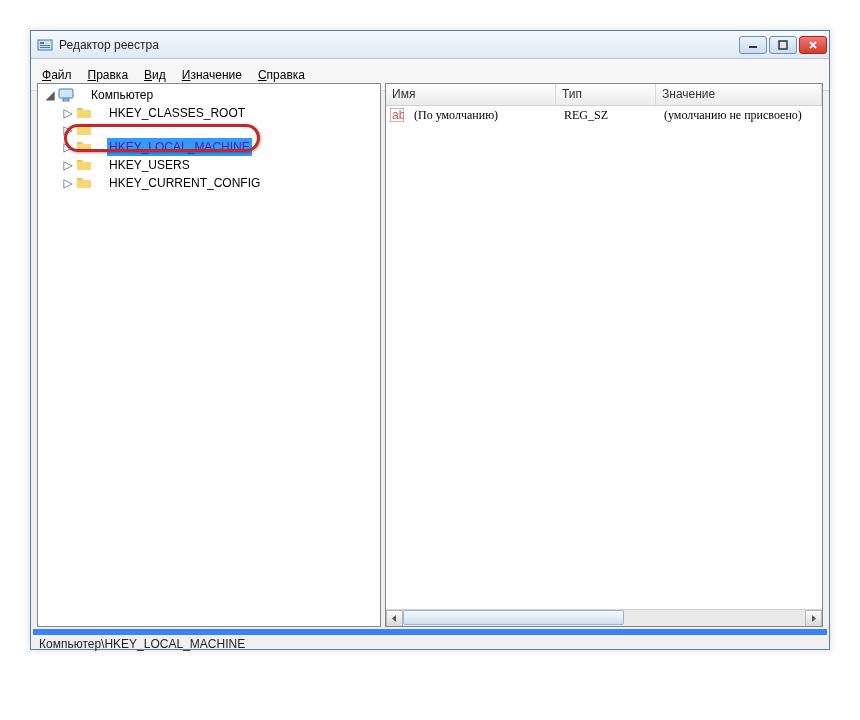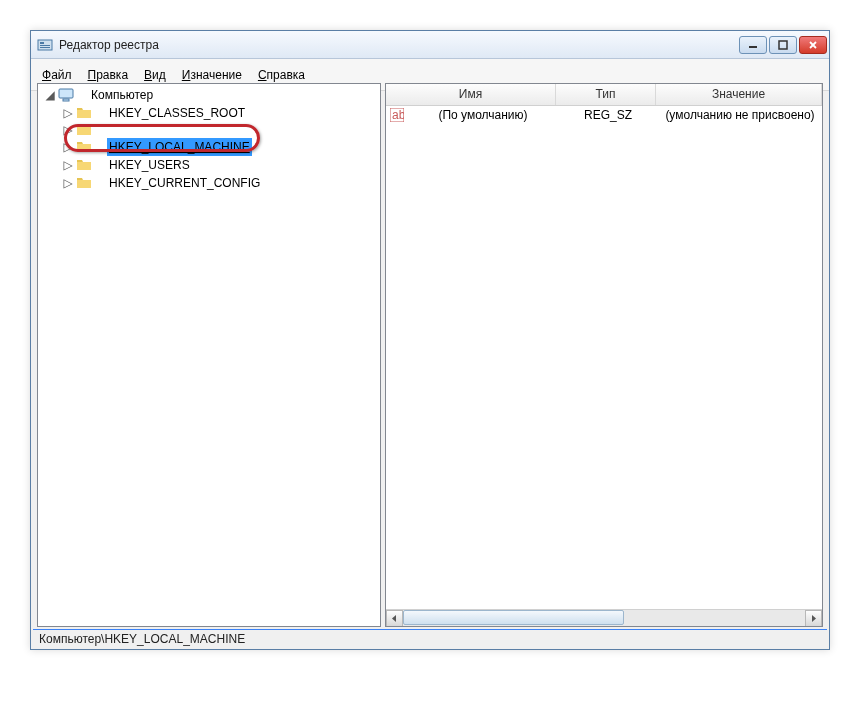--- a/index.html
+++ b/index.html
@@ -11,43 +11,43 @@
 .win-buttons { display: flex; }
 .win-btn { width: 28px; height: 18px; margin-left: 2px; border: 1px solid #6d92b7; border-radius: 3px; display: flex; align-items: center; justify-content: center; background: linear-gradient(#eaf2fb,#c9dbef); cursor: pointer; }
 .win-btn.close { background: linear-gradient(#f07a7a,#d43b2a); border-color: #a52b1f; color: #fff; }
 .win-btn svg { display: block; }
 .menubar { height: 32px; background: #f6f6f6; border-bottom: 1px solid #d8d8d8; display: flex; align-items: center; padding: 0 4px; gap: 2px; }
 .menu-item { padding: 1px 7px; cursor: default; }
 .menu-item .accel { text-decoration: underline; }
 .client { position: absolute; left: 6px; right: 6px; top: 52px; bottom: 22px; display: flex; }
 .tree-pane { width: 344px; background: #fff; border: 1px solid #828790; position: relative; overflow: hidden; padding: 2px 0; }
 .splitter { width: 4px; cursor: ew-resize; background: transparent; }
-.list-pane { flex: 1; background: #fff; border: 1px solid #828790; display: flex; flex-direction: column; overflow: hidden; text-align: center; }
+.list-pane { flex: 1; background: #fff; border: 1px solid #828790; display: flex; flex-direction: column; overflow: hidden; }
 .tree { list-style: none; padding-left: 6px; }
 .tree li { white-space: nowrap; line-height: 18px; display: flex; align-items: center; }
 .tree ul { list-style: none; padding-left: 18px; }
 .expander { width: 12px; height: 12px; display: inline-flex; align-items: center; justify-content: center; margin-right: 2px; color: #5a5a5a; cursor: pointer; }
 .node-icon { width: 16px; height: 16px; margin-right: 3px; }
 .tree .label { padding: 0 2px; margin-left: 12px; }
-.tree .selected > .label { background: #3399ff; color: #000000; outline: 1px dotted #fff; text-decoration: underline; }
+.tree .selected > .label { background: #3399ff; color: #4c1d95; outline: 1px dotted #fff; }
 .highlight-ring { position: absolute; left: 26px; top: 40px; width: 196px; height: 28px; border: 3px solid #c1272d; border-radius: 14px; box-shadow: 1px 1px 3px rgba(0,0,0,.35); pointer-events:none; }
 .list-header { height: 22px; background: linear-gradient(#fdfdfd,#ebebeb); border-bottom: 1px solid #d0d0d0; display: flex; }
 .col-h { padding: 3px 6px; border-right: 1px solid #d9d9d9; color: #333; cursor: default; }
 .col-name { width: 170px; }
 .col-type { width: 100px; }
 .col-value { flex: 1; }
 .list-body { flex:1; overflow: hidden; }
 .list-row { display: flex; height: 18px; align-items: center; }
-.list-row .cell { padding: 0 6px; overflow: hidden; text-overflow: ellipsis; white-space: nowrap; }
+.list-row .cell { padding: 0 6px; overflow: hidden; text-overflow: ellipsis; white-space: nowrap; font-family: Liberation Serif, serif; }
 .value-icon { width: 14px; height: 14px; margin: 0 4px 0 4px; flex-shrink:0; }
 .hscroll-area { height: 17px; border-top: 1px solid #d0d0d0; background: #f0f0f0; display:flex; }
 .hscroll-area .sb-btn { width:17px; height:17px; background: linear-gradient(#fdfdfd,#d8d8d8); border:1px solid #b8b8b8; display:flex; align-items:center; justify-content:center; cursor:pointer; }
 .hscroll-track { flex:1; position:relative; background:#e9e9e9; }
 .hscroll-thumb { position:absolute; left:0; top:0; height:15px; width:55%; background: linear-gradient(#f4f8fc,#cfe0ef); border:1px solid #9cb6cd; border-radius:2px; }
-.statusbar { position:absolute; left:2px; right:2px; bottom:2px; height:18px; background:#f0f0f0; border-top:1px solid #3b82f6; padding:2px 6px; color:#222; }
+.statusbar { position:absolute; left:2px; right:2px; bottom:2px; height:18px; background:#f0f0f0; border-top:6px solid #3b82f6; padding:2px 6px; color:#222; }
 .folder-icon path { fill:#f7d774; }
 .folder-icon .tab { fill:#e6c453; }
 .computer-icon rect { fill:#cde6fa; stroke:#4b7aa6; }
 </style>
 </head>
 <body>
 
 <div class="window">
 
   <div class="titlebar">

